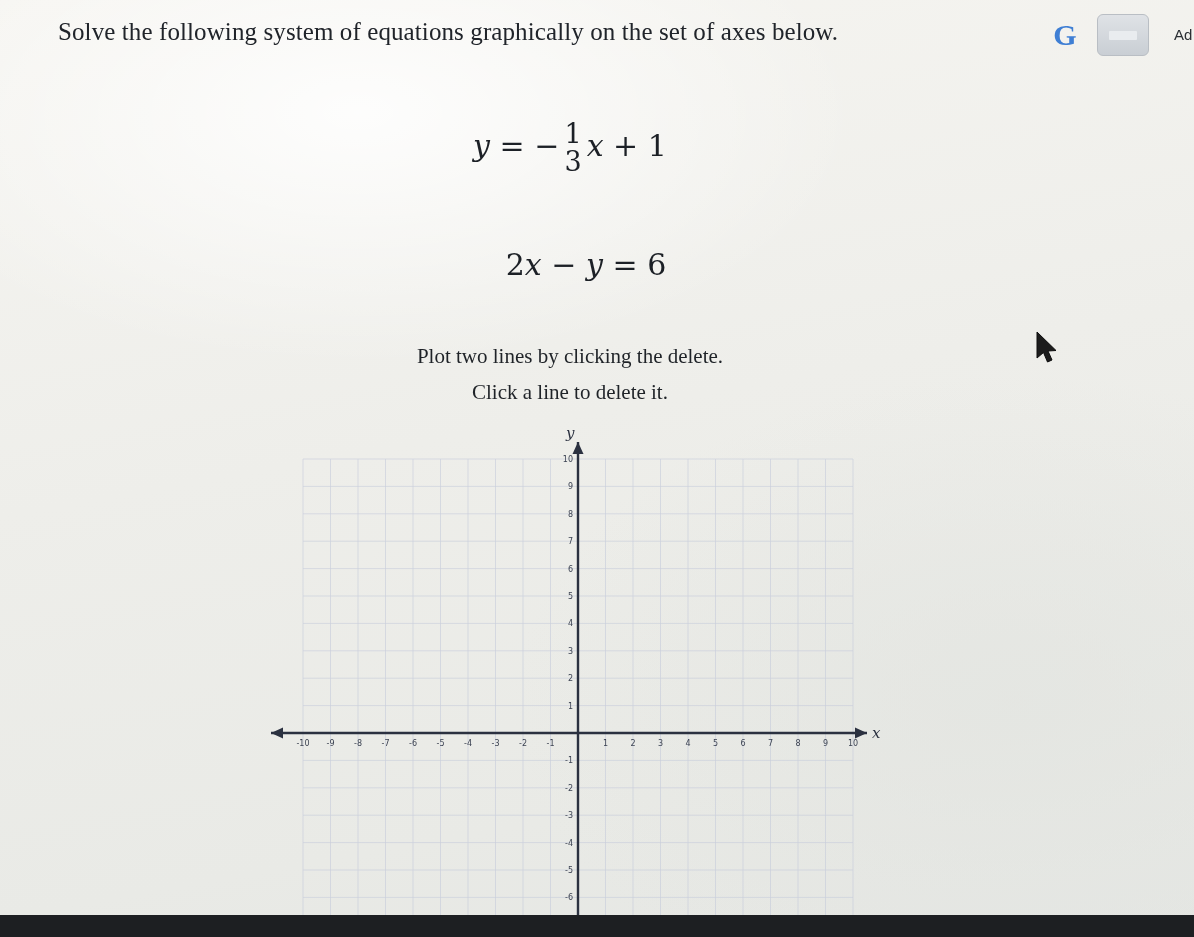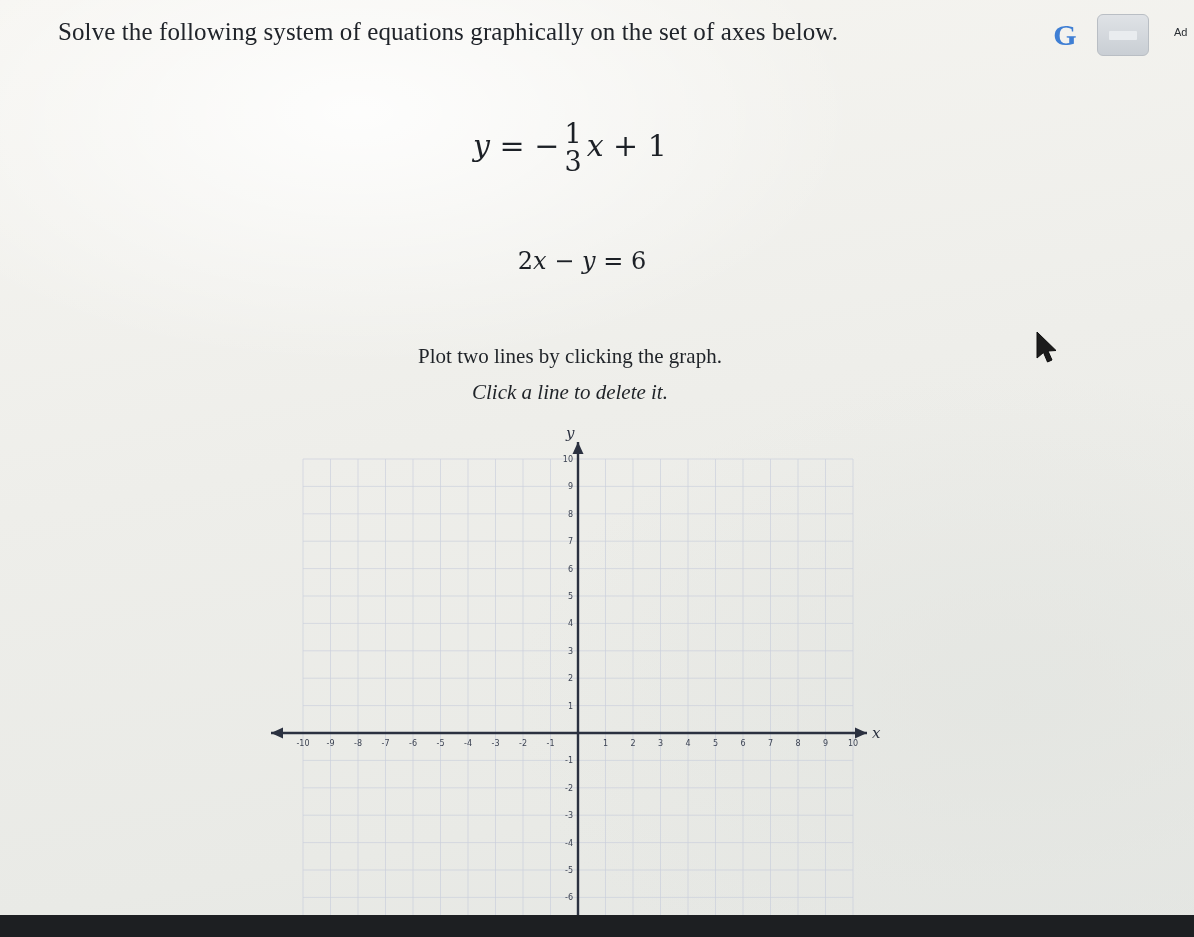--- a/index.html
+++ b/index.html
@@ -75,21 +75,21 @@
     top: 16px;
     width: 28px;
     height: 9px;
     background: #e9ecef;
     border-radius: 1px;
   }
   .ad-label {
     position: absolute;
     top: 26px;
     left: 1174px;
-    font-size: 11px;
+    font-size: 15px;
     color: #2a2e33;
     font-family: "Liberation Sans", sans-serif;
   }
 
   .equation {
     position: absolute;
     text-align: center;
     font-family: "DejaVu Serif", serif;
     color: #1c2026;
   }
@@ -115,36 +115,37 @@
   }
   .eq1 .den {
     display: block;
     font-size: 27px;
     line-height: 30px;
     padding: 0 3px;
   }
   .eq1 .mathvar { font-style: italic; }
   .eq2 {
     top: 247px;
-    left: 12px;
+    left: 0;
     width: 1140px;
-    font-size: 24px;
+    font-size: 30px;
+    padding-left: 16px;
   }
   .eq2 .mathvar { font-style: italic; }
 
   .instruction {
     position: absolute;
     width: 1140px;
     left: 0;
     text-align: center;
     font-size: 21px;
     color: #1f2328;
   }
   .instr1 { top: 344px; }
-  .instr2 { top: 380px; font-style: italic; }
+  .instr2 { top: 380px; }
 
   .cursor {
     position: absolute;
     top: 331px;
     left: 1035px;
     width: 26px;
     height: 34px;
     pointer-events: none;
   }
 
@@ -182,21 +183,21 @@
 </div>
 
 <div class="equation eq2">
   <span>2</span><span class="mathvar">x</span>
   <span>−</span>
   <span class="mathvar">y</span>
   <span>=</span>
   <span>6</span>
 </div>
 
-<div class="instruction instr1">Plot two lines by clicking the graph.</div>
+<div class="instruction instr1">Plot two lines by clicking the delete.</div>
 <div class="instruction instr2">Click a line to delete it.</div>
 
 <svg class="cursor" viewBox="0 0 26 34">
   <path d="M2 1 L2 27 L8.5 21.5 L12.5 31 L17 29 L13 20 L21 19.5 Z" fill="#1c1c1c" stroke="#0d0d0d" stroke-width="1"></path>
 </svg>
 
 <div class="graph-wrap">
   <svg class="graph-svg" width="620" height="510" viewBox="0 0 620 510">
 
     <g stroke="#c6cbdb" stroke-width="0.7" opacity="0.85">

